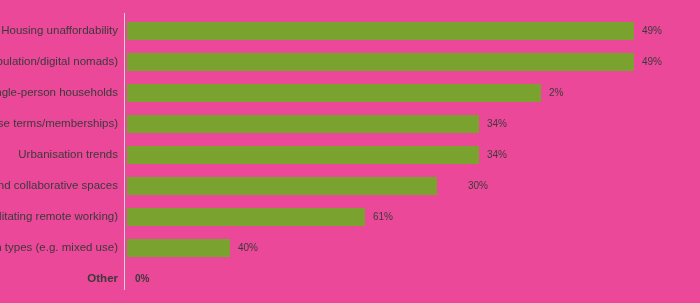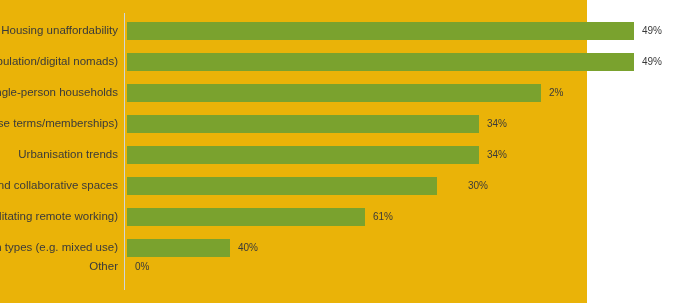--- a/index.html
+++ b/index.html
@@ -8,23 +8,23 @@
     padding: 0;
   }
   body {
     width: 700px;
     height: 303px;
     overflow: hidden;
     font-family: "Liberation Sans", sans-serif;
   }
   #chart-root {
     position: relative;
-    width: 587px;
+    width: 700px;
     height: 303px;
-    background: #eab308;
+    background: #ec4899;
     box-sizing: border-box;
   }
   
   #axis-line {
     position: absolute;
     left: 124px;
     top: 13px;
     width: 1px;
     height: 277px;
     background: #cfd6dc;
@@ -104,19 +104,19 @@
       <div class="row" style="top: 208px;">
         <div class="row-label">cilitating remote working)</div>
         <div class="bar" style="width: 238px; background: rgb(122, 162, 46);"></div>
         <div class="bar-value" style="left: 373px;">61%</div>
       </div>
       <div class="row" style="top: 239px;">
         <div class="row-label">on types (e.g. mixed use)</div>
         <div class="bar" style="width: 103px; background: rgb(122, 162, 46);"></div>
         <div class="bar-value" style="left: 238px;">40%</div>
       </div>
-      <div class="row" style="top: 258px;">
+      <div class="row" style="top: 270px; font-weight: bold;">
         <div class="row-label">Other</div>
         <div class="bar-value" style="left: 135px;">0%</div>
       </div>
     </div>
 
 </div>
 
 </body></html>

